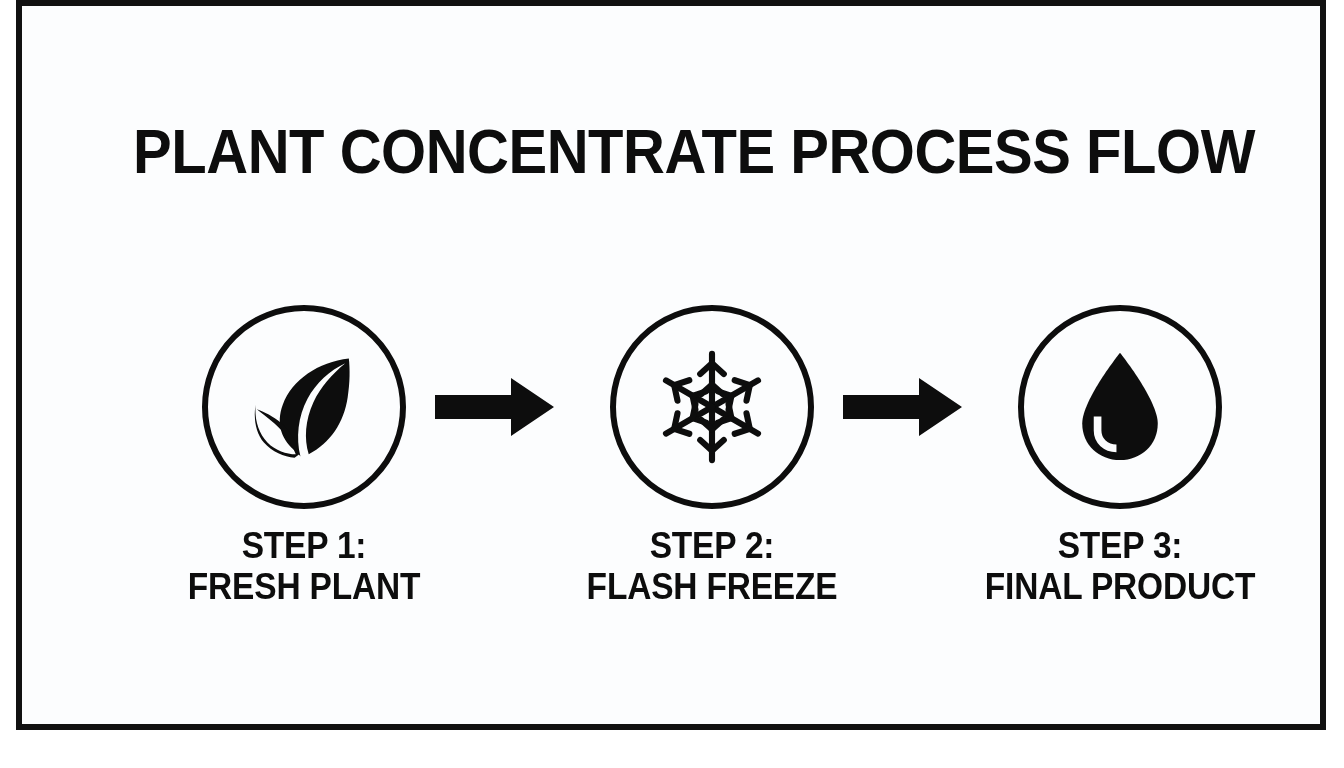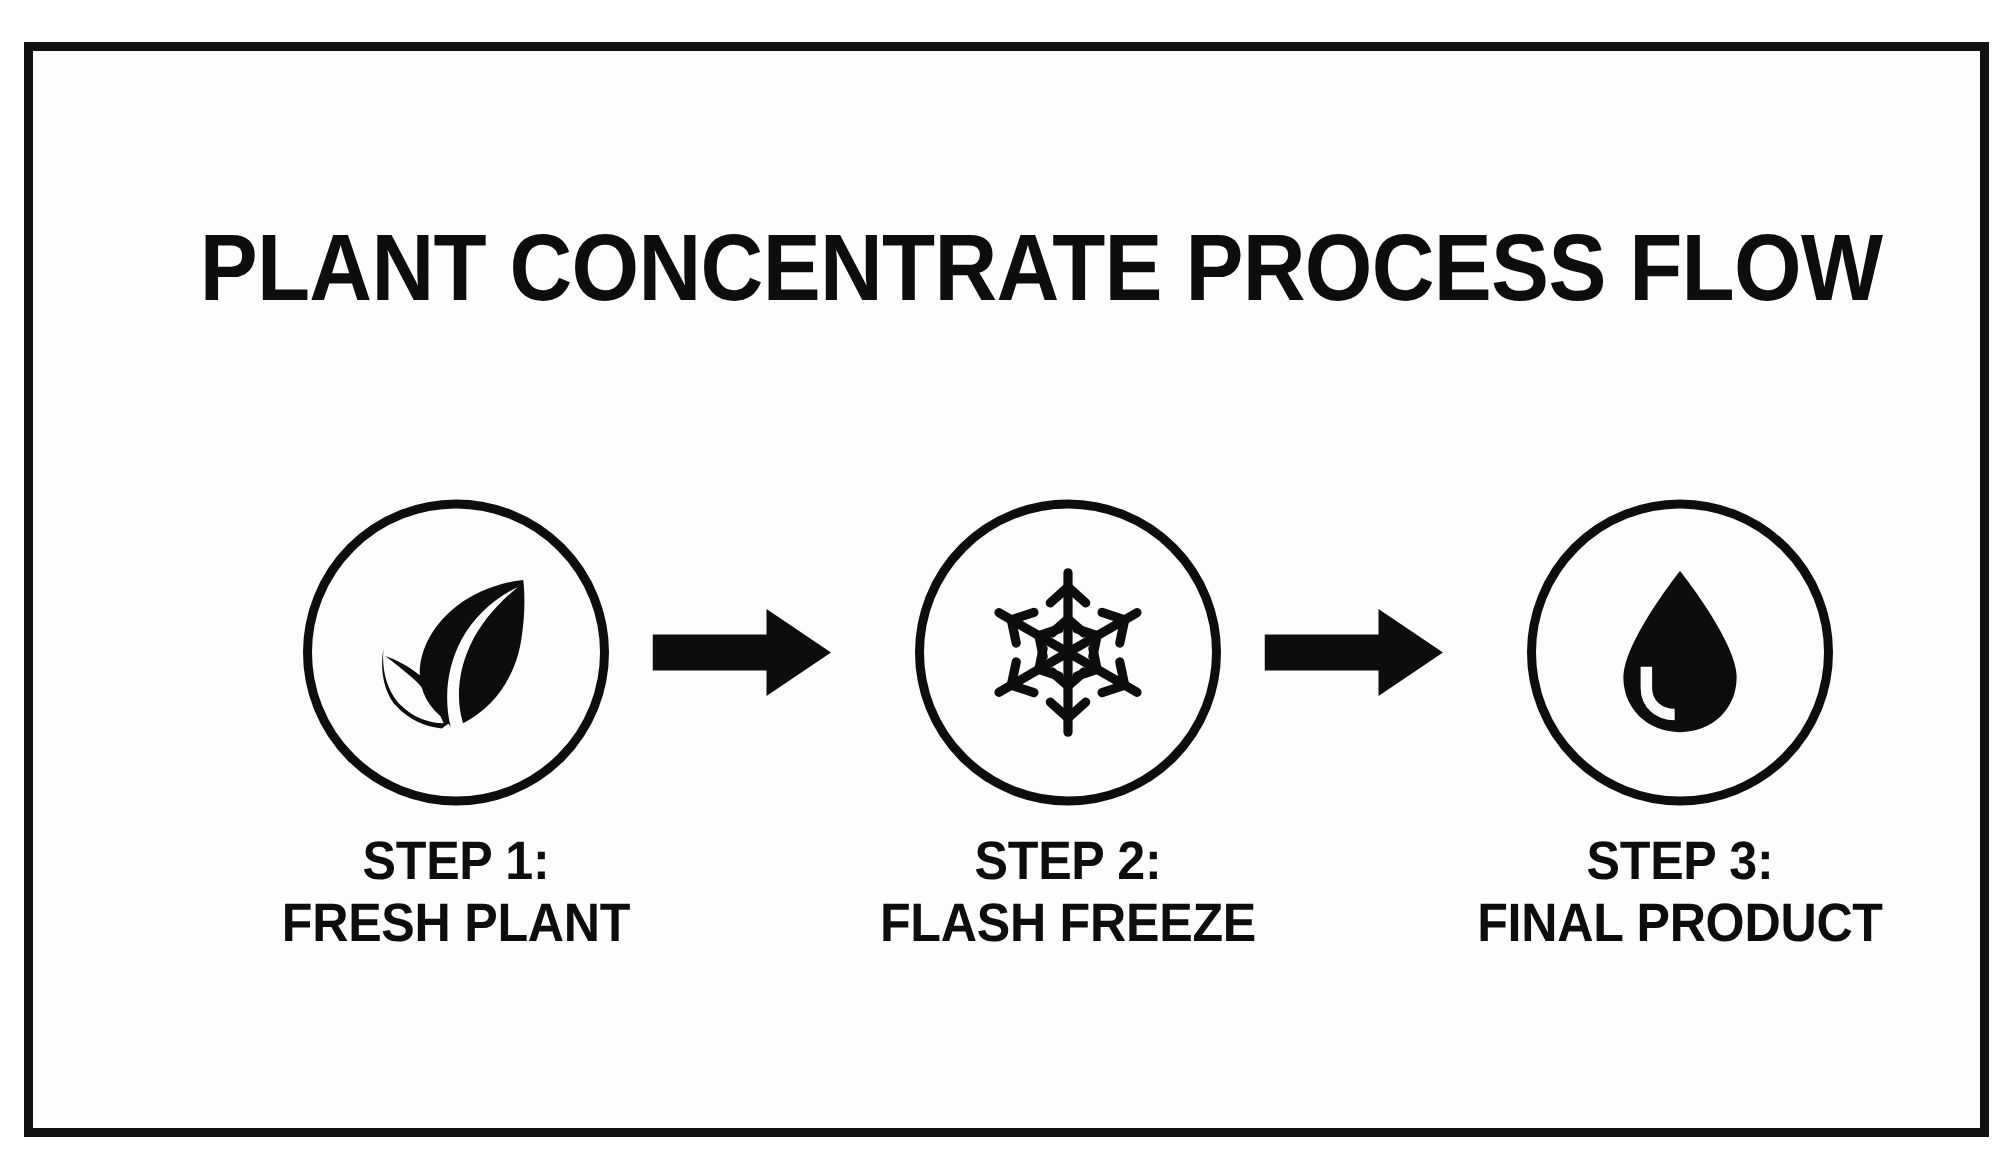--- a/index.html
+++ b/index.html
@@ -18,21 +18,21 @@
     position: relative;
     width: 1344px;
     height: 768px;
     background: #ffffff;
   }
 
   
   #frame {
     position: absolute;
     left: 16px;
-    top: 28px;
+    top: 0;
     width: 1310px;
     height: 730px;
     box-sizing: border-box;
     border: 6px solid #111111;
     background: #fcfdfe;
   }
 
   #title {
     position: absolute;
     left: 0;

